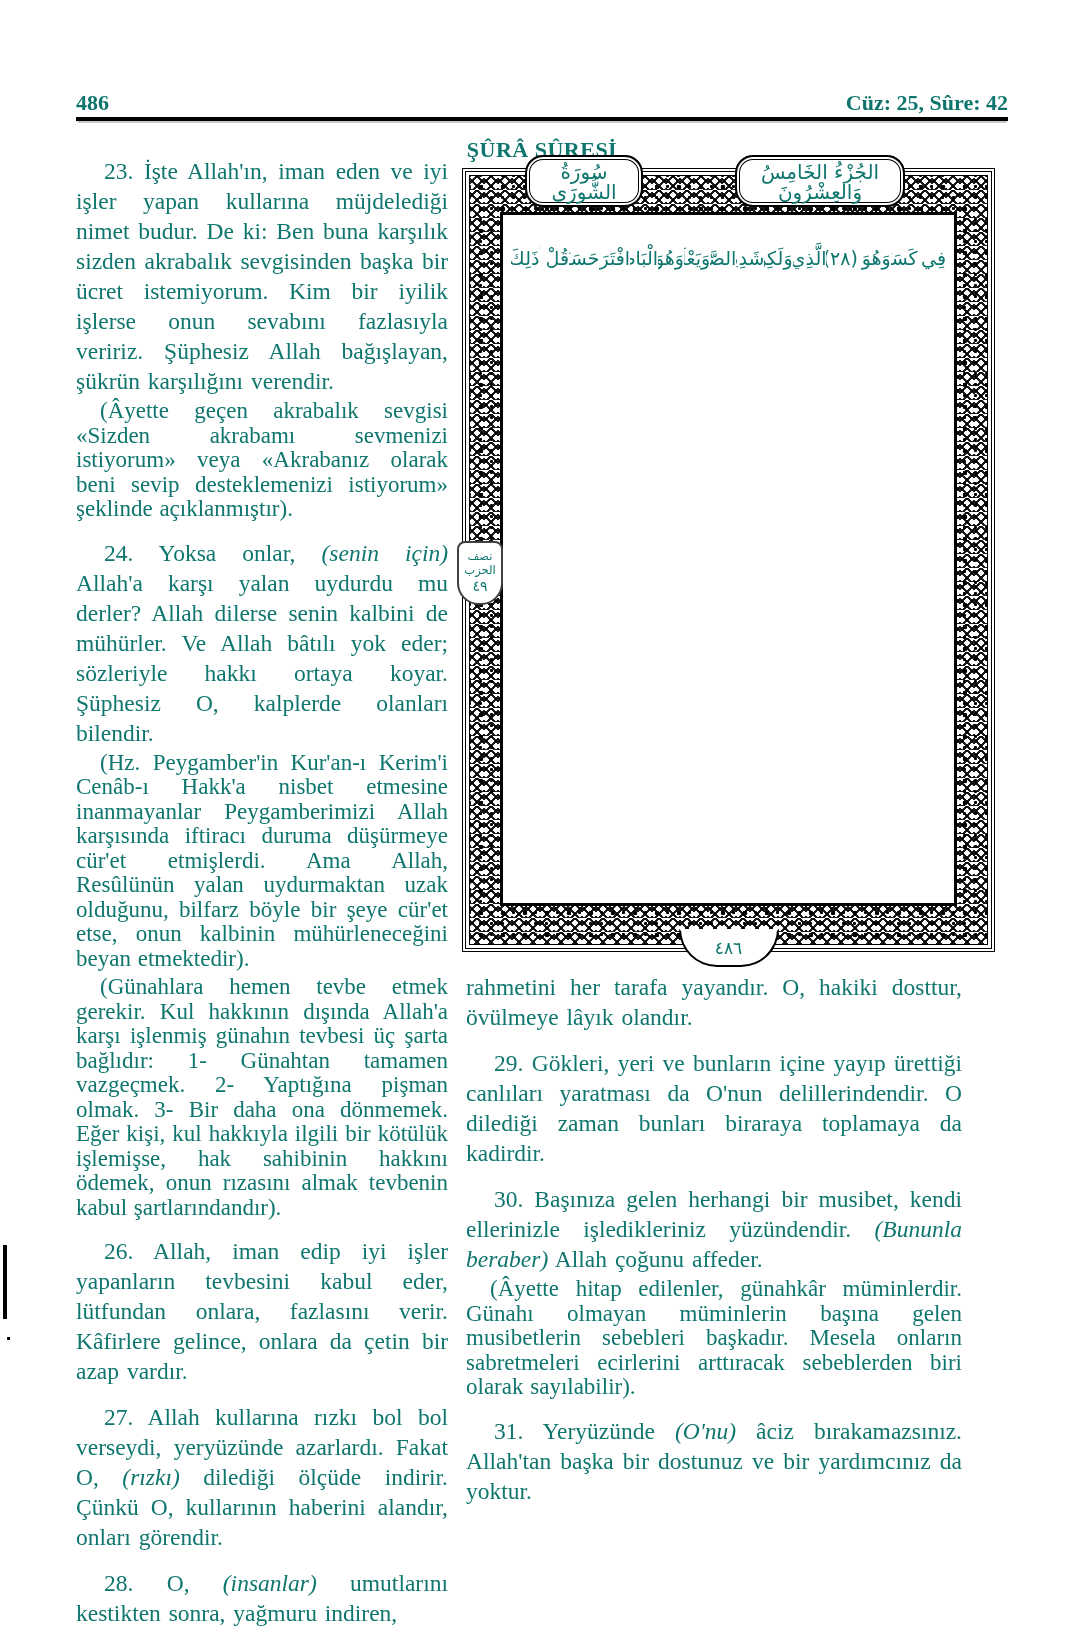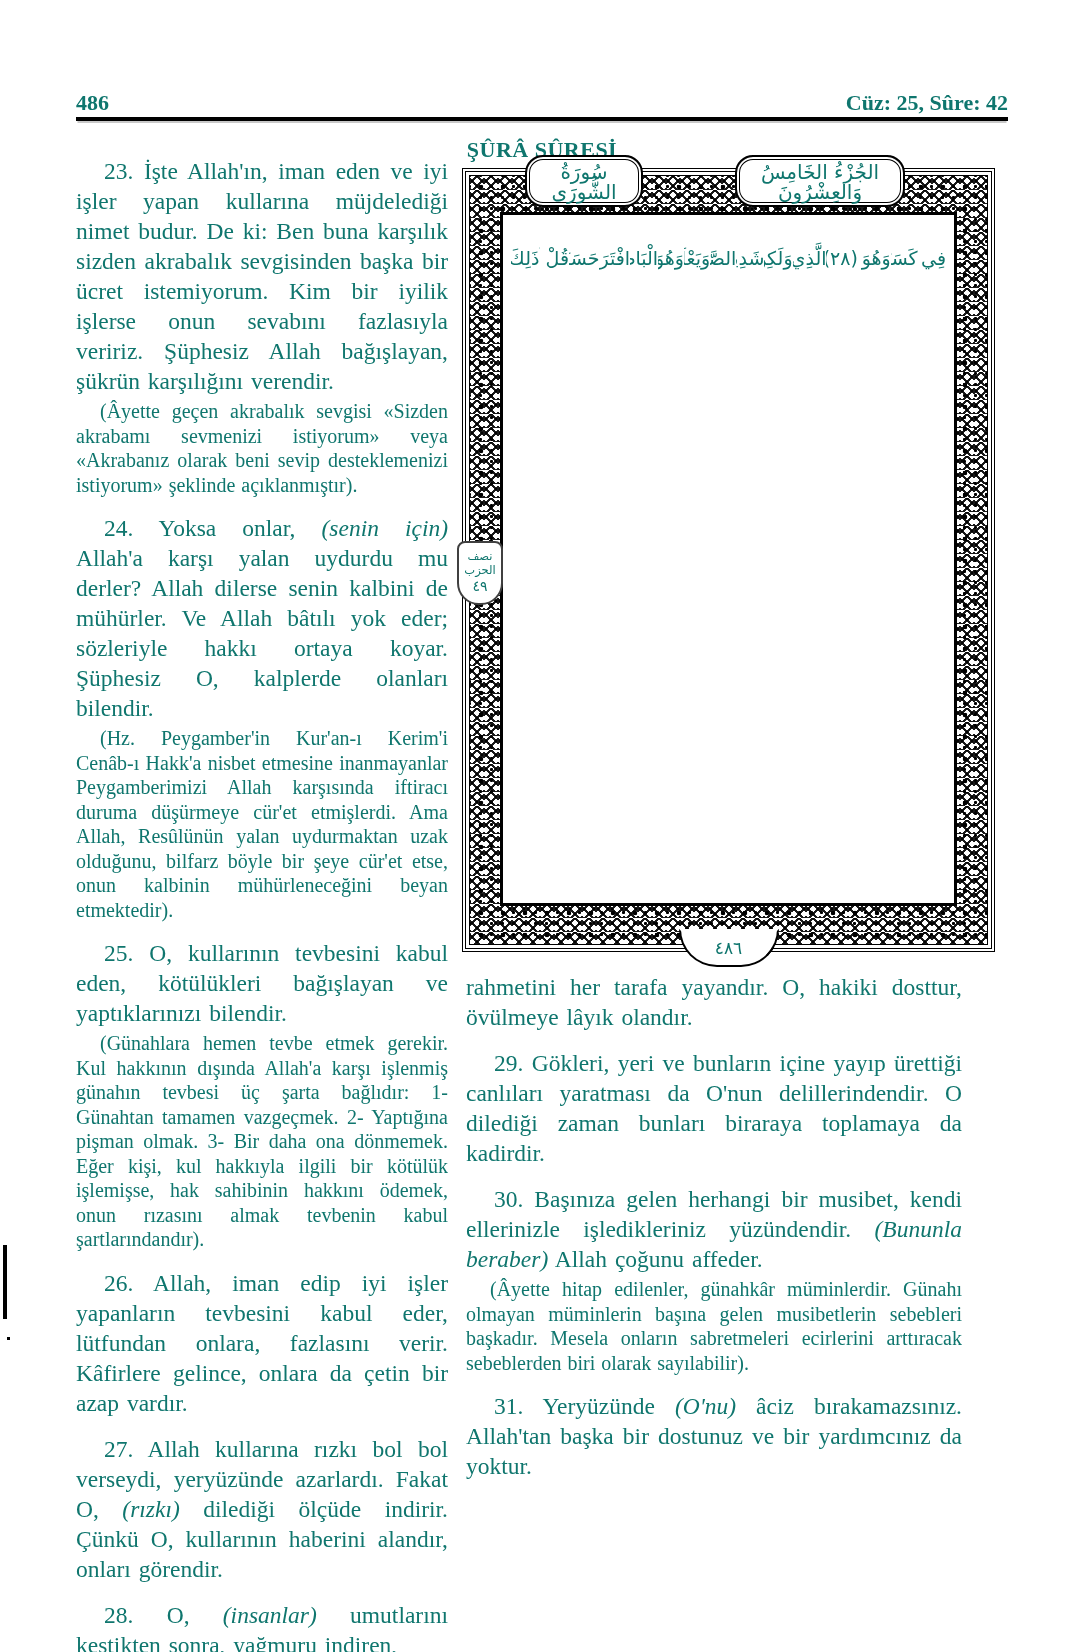--- a/index.html
+++ b/index.html
@@ -13,21 +13,21 @@
   .header .hc{position:absolute;left:0;right:0;text-align:center;top:0;letter-spacing:.5px;margin-top:47px;}
   .header .hr{position:absolute;right:0;top:0;}
   .rule{position:absolute;left:76px;top:117px;width:932px;height:4px;background:#000;
         box-shadow:0 3px 0 -1.5px rgba(60,60,60,.55);}
 
   
   .col{position:absolute;text-align:justify;}
   .col-left{left:76px;top:140px;width:372px;}
   .col-right{left:466px;top:956px;width:496px;}
   p.verse{font-size:23.5px;line-height:30px;margin:16px 0 3px;text-indent:28px;word-spacing:2px;}
-  p.note{font-size:20px;line-height:24.5px;margin:1px 0 4px;text-indent:24px;word-spacing:1px;}
+  p.note{font-size:23px;line-height:24.5px;margin:1px 0 4px;text-indent:24px;word-spacing:1px;}
   p i{font-style:italic;}
 
   
   .plate{position:absolute;left:462px;top:168px;width:533px;height:784px;box-sizing:border-box;
          border:1px solid #000;padding:2px;background:#fff;}
   .plate-inner{width:100%;height:100%;box-sizing:border-box;border:1px solid #000;padding:3px;}
   .band{width:100%;height:100%;box-sizing:border-box;border:1px solid #000;
         padding:36px 30px 38px;position:relative;
         background-color:#fff;
         background-image:
@@ -72,21 +72,20 @@
     <span class="hc">ŞÛRÂ SÛRESİ</span>
     <span class="hr">Cüz: 25, Sûre: 42</span>
   </div>
   <div class="rule"></div>
 
   <div class="col col-left">
     <p class="verse">23. İşte Allah'ın, iman eden ve iyi işler yapan kullarına müjdelediği nimet budur. De ki: Ben buna karşılık sizden akrabalık sevgisinden başka bir ücret istemiyorum. Kim bir iyilik işlerse onun sevabını fazlasıyla veririz. Şüphesiz Allah bağışlayan, şükrün karşılığını verendir.</p>
     <p class="note">(Âyette geçen akrabalık sevgisi «Sizden akrabamı sevmenizi istiyorum» veya «Akrabanız olarak beni sevip desteklemenizi istiyorum» şeklinde açıklanmıştır).</p>
     <p class="verse"><span>24. Yoksa onlar, </span><i>(senin için)</i><span> Allah'a karşı yalan uydurdu mu derler? Allah dilerse senin kalbini de mühürler. Ve Allah bâtılı yok eder; sözleriyle hakkı ortaya koyar. Şüphesiz O, kalplerde olanları bilendir.</span></p>
     <p class="note">(Hz. Peygamber'in Kur'an-ı Kerim'i Cenâb-ı Hakk'a nisbet etmesine inanmayanlar Peygamberimizi Allah karşısında iftiracı duruma düşürmeye cür'et etmişlerdi. Ama Allah, Resûlünün yalan uydurmaktan uzak olduğunu, bilfarz böyle bir şeye cür'et etse, onun kalbinin mühürleneceğini beyan etmektedir).</p>
-    <p class="verse">25. O, kullarının tevbesini kabul eden, kötülükleri bağışlayan ve yaptıklarınızı bilendir.</p>
     <p class="note">(Günahlara hemen tevbe etmek gerekir. Kul hakkının dışında Allah'a karşı işlenmiş günahın tevbesi üç şarta bağlıdır: 1- Günahtan tamamen vazgeçmek. 2- Yaptığına pişman olmak. 3- Bir daha ona dönmemek. Eğer kişi, kul hakkıyla ilgili bir kötülük işlemişse, hak sahibinin hakkını ödemek, onun rızasını almak tevbenin kabul şartlarındandır).</p>
     <p class="verse">26. Allah, iman edip iyi işler yapanların tevbesini kabul eder, lütfundan onlara, fazlasını verir. Kâfirlere gelince, onlara da çetin bir azap vardır.</p>
     <p class="verse"><span>27. Allah kullarına rızkı bol bol verseydi, yeryüzünde azarlardı. Fakat O, </span><i>(rızkı)</i><span> dilediği ölçüde indirir. Çünkü O, kullarının haberini alandır, onları görendir.</span></p>
     <p class="verse"><span>28. O, </span><i>(insanlar)</i><span> umutlarını kestikten sonra, yağmuru indiren,</span></p>
   </div>
 
   <div class="plate">
     <div class="cartouche cart-juz">الجُزْءُ الخَامِسُ وَالعِشْرُونَ</div>
     <div class="cartouche cart-surah">سُورَةُ الشُّورَى</div>
     <div class="hizb">

